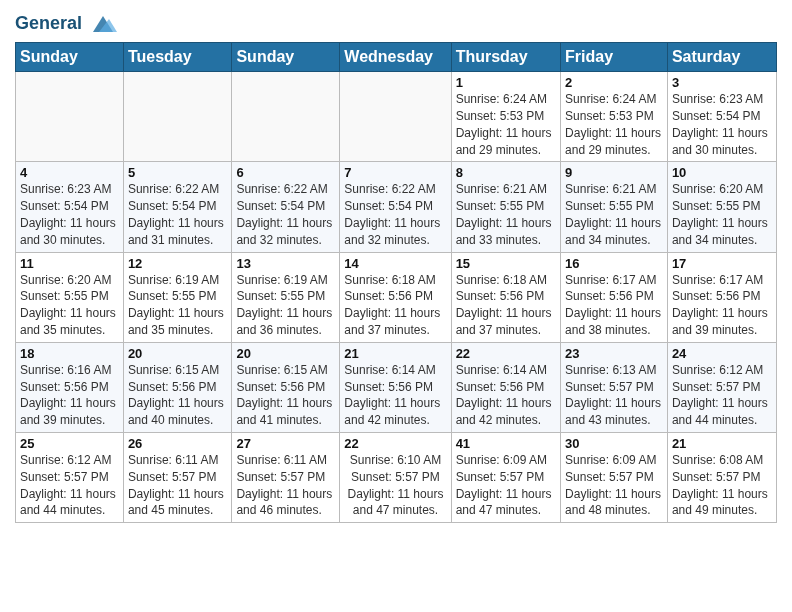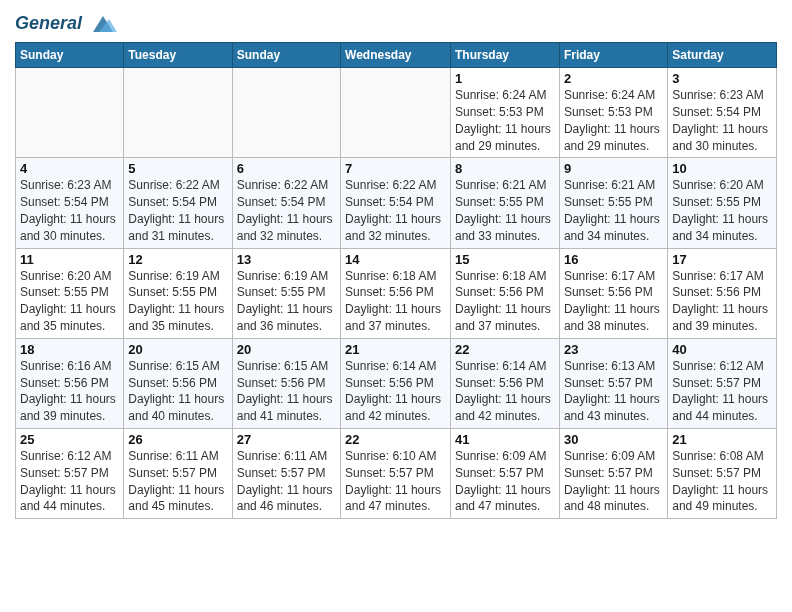--- a/index.html
+++ b/index.html
@@ -41,21 +41,21 @@
     .calendar {
       width: 100%;
       border-collapse: collapse;
       font-size: 10.5px;
     }
     .calendar th {
       background-color: #2471a3;
       color: #fff;
       text-align: left;
       padding: 5px 4px;
-      font-size: 12px;
+      font-size: 16px;
       font-weight: bold;
       border: 1px solid #1a5276;
       margin-top: 20px;
     }
     .calendar td {
       border: 1px solid #bbb;
       vertical-align: top;
       padding: 3px 4px;
       width: 113px;
       height: 78px;
@@ -78,21 +78,21 @@
     }
     .empty { background: #f9f9f9 !important; }
   </style>
 </head>
 <body>
 
 <div class="container">
   <div class="header">
     <div class="logo">
       <div>
-        <div style="display:flex;align-items:flex-start;font-style:italic;">
+        <div style="display:flex;align-items:flex-start;">
           <div style="font-size:18px;font-weight:bold;color:#1a5276;line-height:1.1;">
             General
             <svg width="28" height="20" viewBox="0 0 28 20" style="vertical-align:middle;margin-left:2px;">
               <polygon points="4,18 14,2 24,18" fill="#2471a3" opacity="0.85"></polygon>
               <polygon points="10,18 20,5 28,18" fill="#5dade2" opacity="0.7"></polygon>
             </svg>
           </div>
         </div>
         <div style="font-size:18px;font-weight:bold;color:#2471a3;line-height:1.1;"></div>
       </div>
@@ -282,21 +282,21 @@
 and 42 minutes.</div>
           </td>
           <td>
             <span class="day-number">23</span>
             <div class="day-info" style="white-space: pre-line;">Sunrise: 6:13 AM
 Sunset: 5:57 PM
 Daylight: 11 hours
 and 43 minutes.</div>
           </td>
           <td>
-            <span class="day-number">40</span>
+            <span class="day-number">24</span>
             <div class="day-info" style="white-space: pre-line;">Sunrise: 6:12 AM
 Sunset: 5:57 PM
 Daylight: 11 hours
 and 44 minutes.</div>
           </td>
         </tr>
         <tr>
           <td>
             <span class="day-number">25</span>
             <div class="day-info" style="white-space: pre-line;">Sunrise: 6:12 AM
@@ -313,21 +313,21 @@
           </td>
           <td>
             <span class="day-number">27</span>
             <div class="day-info" style="white-space: pre-line;">Sunrise: 6:11 AM
 Sunset: 5:57 PM
 Daylight: 11 hours
 and 46 minutes.</div>
           </td>
           <td>
             <span class="day-number">22</span>
-            <div class="day-info" style="white-space: pre-line;">Sunrise: 6:10 AM
+            <div class="day-info" style="white-space: pre-line; text-align: center;">Sunrise: 6:10 AM
 Sunset: 5:57 PM
 Daylight: 11 hours
 and 47 minutes.</div>
           </td>
           <td>
             <span class="day-number">41</span>
             <div class="day-info" style="white-space: pre-line;">Sunrise: 6:09 AM
 Sunset: 5:57 PM
 Daylight: 11 hours
 and 47 minutes.</div>

